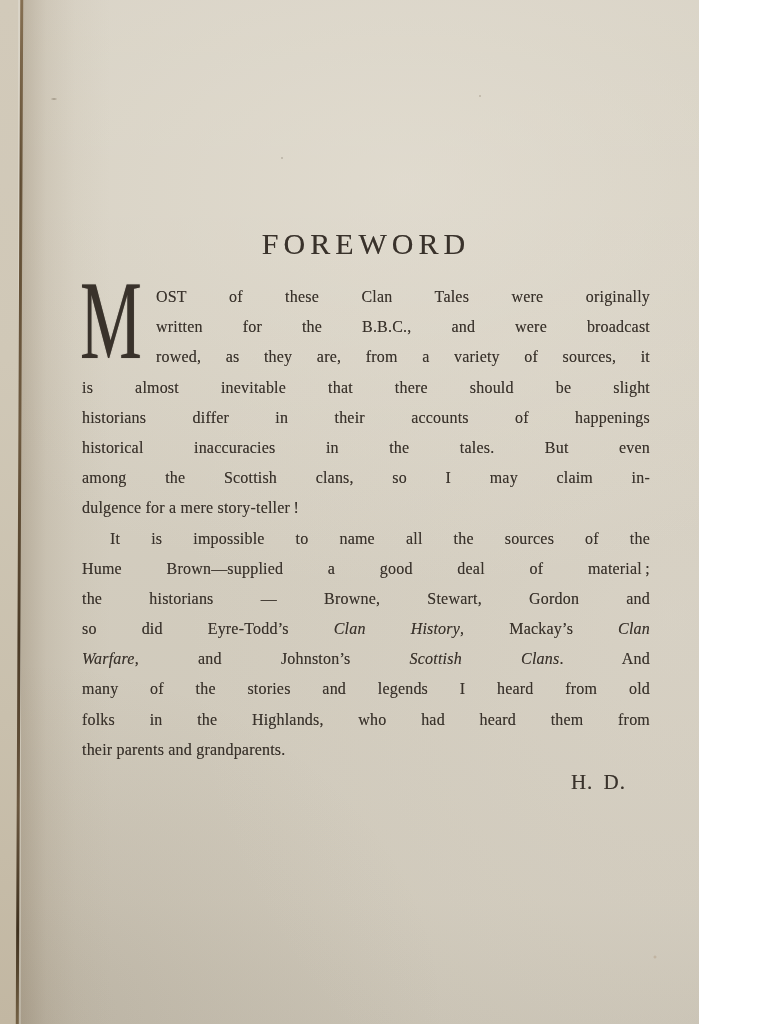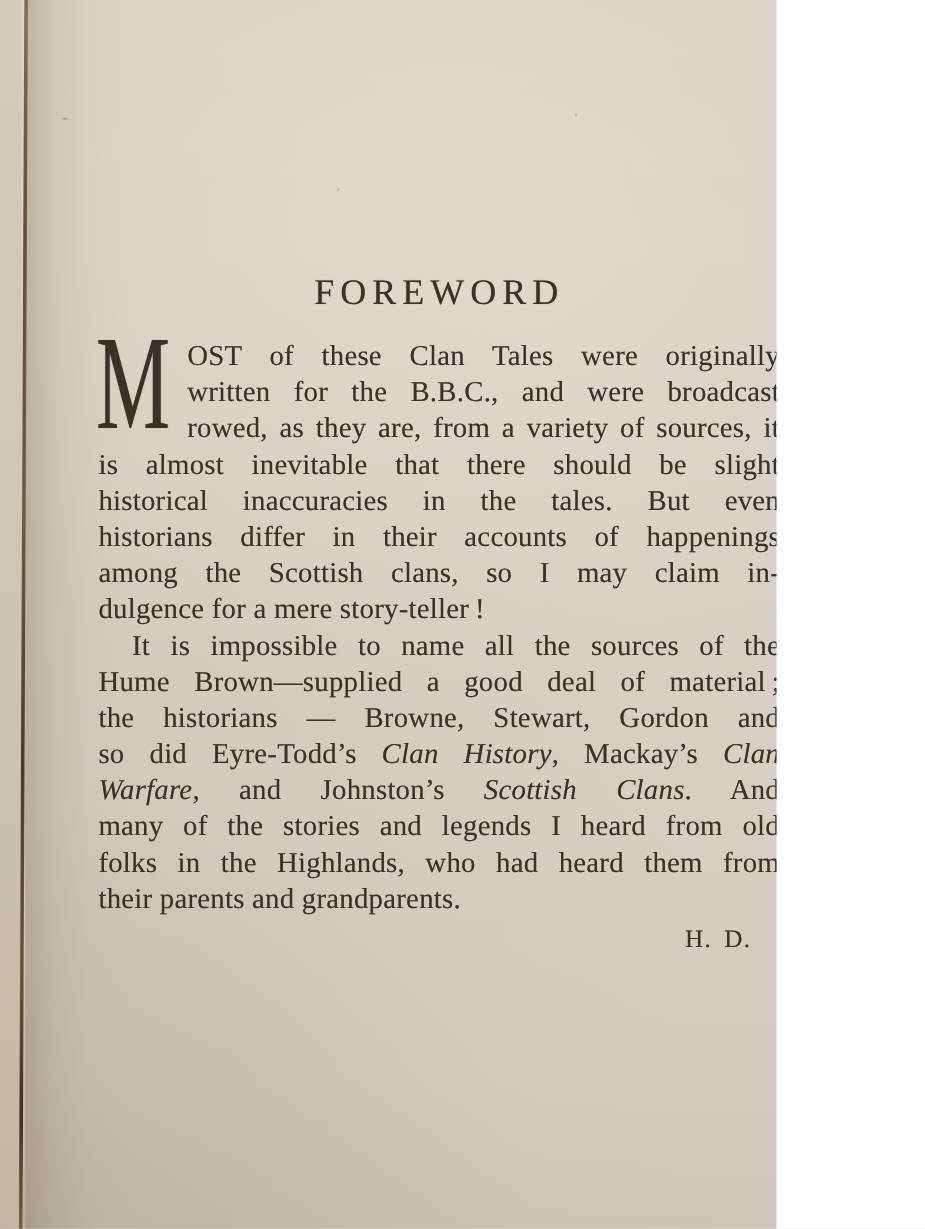--- a/index.html
+++ b/index.html
@@ -6,21 +6,21 @@
   body{
     width:771px;height:1024px;overflow:hidden;
     font-family:"Liberation Serif","DejaVu Serif",serif;
   }
   :root{
     --ink:#39322b;
     --page:#d6d0c2;
     --crease:#55432c;
   }
   .photo{
-    position:relative;width:647px;height:1024px;overflow:hidden;
+    position:relative;width:699px;height:1024px;overflow:hidden;
     background-color:var(--page);
     background-image:
       radial-gradient(900px 620px at 58% 18%, rgba(232,227,216,.55), rgba(232,227,216,0) 65%),
       radial-gradient(700px 800px at 96% 60%, rgba(224,218,207,.38), rgba(224,218,207,0) 70%),
       radial-gradient(620px 520px at 2% 100%, rgba(98,82,58,.14), rgba(98,82,58,0) 70%),
       linear-gradient(180deg, rgba(255,255,255,.05) 0%, rgba(0,0,0,0) 18%, rgba(70,58,40,.05) 88%, rgba(70,58,40,.09) 100%);
   }
   
   .edge-strip{
     position:absolute;left:0;top:0;width:18px;height:1024px;
@@ -53,21 +53,21 @@
     color:var(--ink);
   }
   .title{
     margin:0 0 22px 0;
     font-size:30px;line-height:33px;font-weight:normal;
     letter-spacing:5px;text-align:center;
     text-shadow:0 0 .6px rgba(57,50,43,.55);
   }
   .para{margin:0;}
   .line{
-    font-size:24px;line-height:30.2px;height:30.2px;
+    font-size:16px;line-height:30.2px;height:30.2px;
     letter-spacing:.2px;
     text-align:justify;text-align-last:justify;
     text-shadow:0 0 .55px rgba(57,50,43,.5);
     white-space:normal;overflow:visible;
   }
   .line.no-just{text-align:left;text-align-last:left;}
   .line.indent{text-indent:28px;}
   .line em{font-style:italic;letter-spacing:.2px;}
   .dropcap{
     float:left;width:74px;height:88px;margin:2px 0 0 0;
@@ -99,22 +99,22 @@
     <h1 class="title">FOREWORD</h1>
     <div>
         <div class="para">
           <div class="dropcap">
             <span>M</span>
           </div>
           <div class="line"><span>OST of these Clan Tales were originally</span></div>
           <div class="line"><span>written for the B.B.C., and were broadcast</span></div>
           <div class="line"><span>rowed, as they are, from a variety of sources, it</span></div>
           <div class="line"><span>is almost inevitable that there should be slight</span></div>
+          <div class="line"><span>historians differ in their accounts of happenings</span></div>
           <div class="line"><span>historical inaccuracies in the tales. But even</span></div>
-          <div class="line"><span>historians differ in their accounts of happenings</span></div>
           <div class="line"><span>among the Scottish clans, so I may claim in-</span></div>
           <div class="line no-just"><span>dulgence for a mere story-teller !</span></div>
         </div>
         <div class="para">
           <div class="line indent"><span>It is impossible to name all the sources of the</span></div>
           <div class="line"><span>Hume Brown—supplied a good deal of material ;</span></div>
           <div class="line"><span>the historians — Browne, Stewart, Gordon and</span></div>
           <div class="line"><span>so did Eyre-Todd’s </span><em>Clan History</em><span>, Mackay’s </span><em>Clan</em></div>
           <div class="line"><em>Warfare</em><span>, and Johnston’s </span><em>Scottish Clans</em><span>. And</span></div>
           <div class="line"><span>many of the stories and legends I heard from old</span></div>

